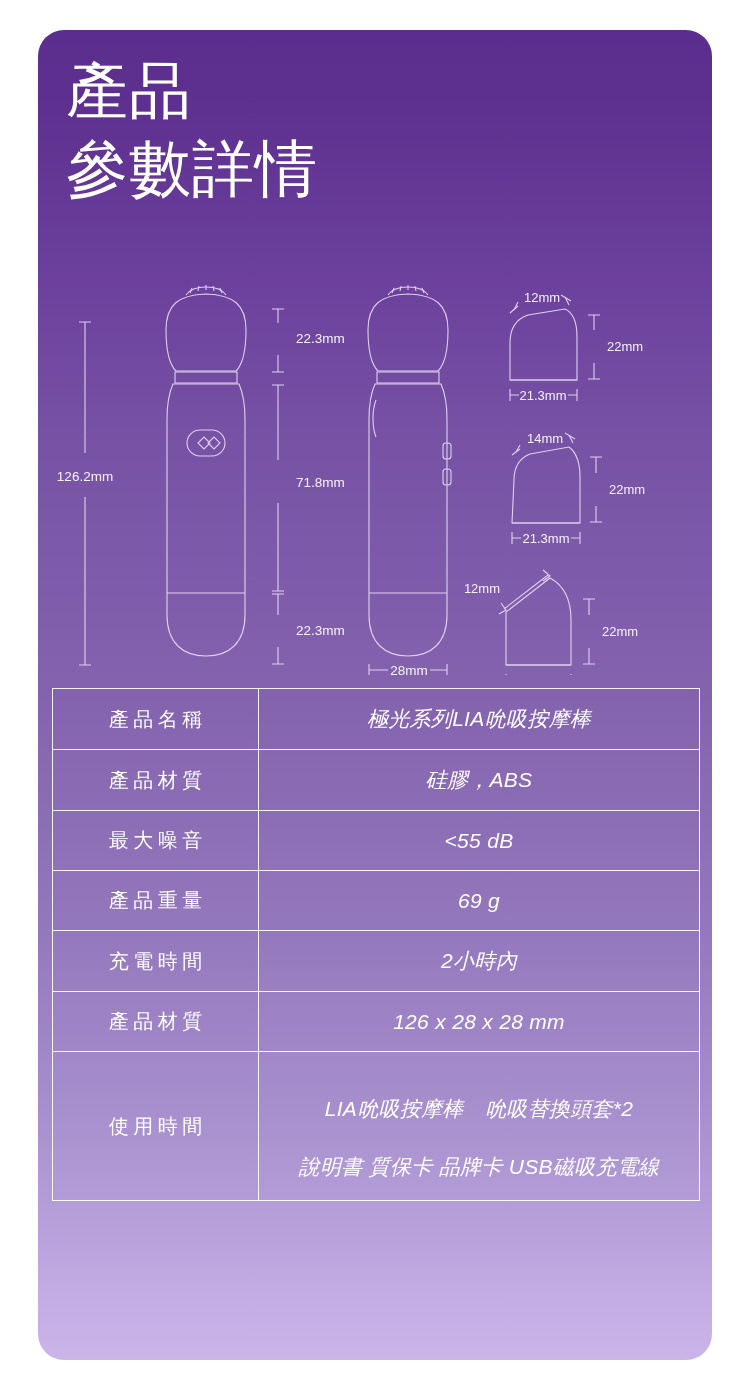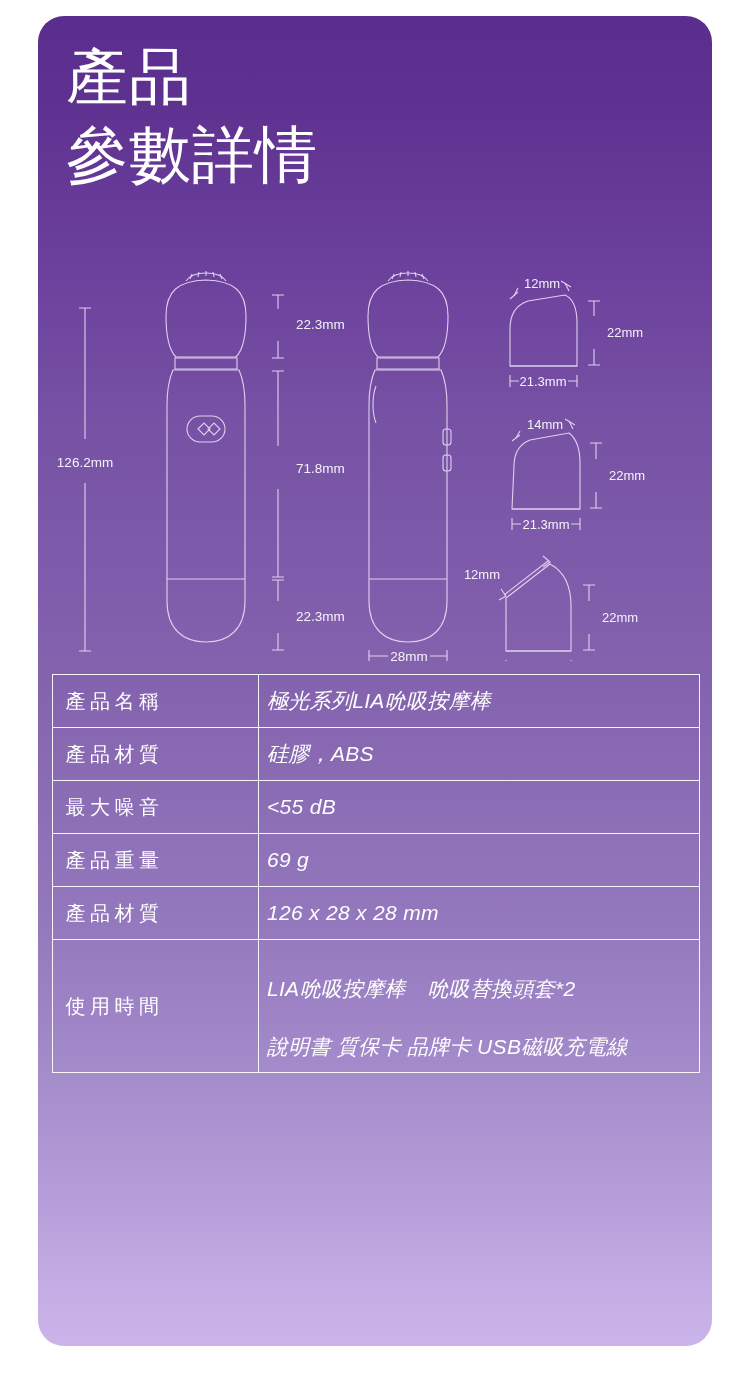--- a/index.html
+++ b/index.html
@@ -5,21 +5,21 @@
   * { box-sizing: border-box; margin: 0; padding: 0; }
   html, body {
     width: 750px; height: 1388px;
     background: #ffffff;
     font-family: "Liberation Sans", "DejaVu Sans", sans-serif;
     overflow: hidden;
   }
 
   #card {
     position: absolute;
-    left: 38px; top: 16px;
+    left: 38px; top: 30px;
     width: 674px; height: 1330px;
     border-radius: 26px;
     background: linear-gradient(180deg,
         #5b2d8e 0%,
         #5e3190 6%,
         #6b3f9c 18%,
         #7651a4 30%,
         #7f5cab 42%,
         #8463ae 50%,
         #8a6cb4 58%,
@@ -56,22 +56,23 @@
   #spec-table {
     position: absolute;
     left: 14px; top: 658px;
     width: 648px;
     border-collapse: collapse;
     table-layout: fixed;
   }
   #spec-table td {
     border: 1.6px solid rgba(255,255,255,0.92);
     color: #ffffff;
+    text-align: center;
     vertical-align: middle;
-    padding: 8px;
+    padding: 16px;
   }
   #spec-table td.k {
     width: 206px;
     height: 53px;
     font-size: 20px;
     letter-spacing: 4.5px;
     text-indent: 4.5px;
     font-weight: 400;
   }
   #spec-table td.v {
@@ -241,20 +242,24 @@
       </tr>
       <tr>
         <td class="k">最大噪音</td>
         <td class="v">&lt;55 dB</td>
       </tr>
       <tr>
         <td class="k">產品重量</td>
         <td class="v">69 g</td>
       </tr>
       <tr>
+        <td class="k">充電時間</td>
+        <td class="v">2小時內</td>
+      </tr>
+      <tr>
         <td class="k">產品材質</td>
         <td class="v">126 x 28 x 28 mm</td>
       </tr>
       <tr class="tall">
         <td class="k">使用時間</td>
         <td class="v">
           <span class="vline">LIA吮吸按摩棒　吮吸替換頭套*2</span>
           <span class="vline">說明書 質保卡 品牌卡 USB磁吸充電線</span>
         </td>
       </tr>

